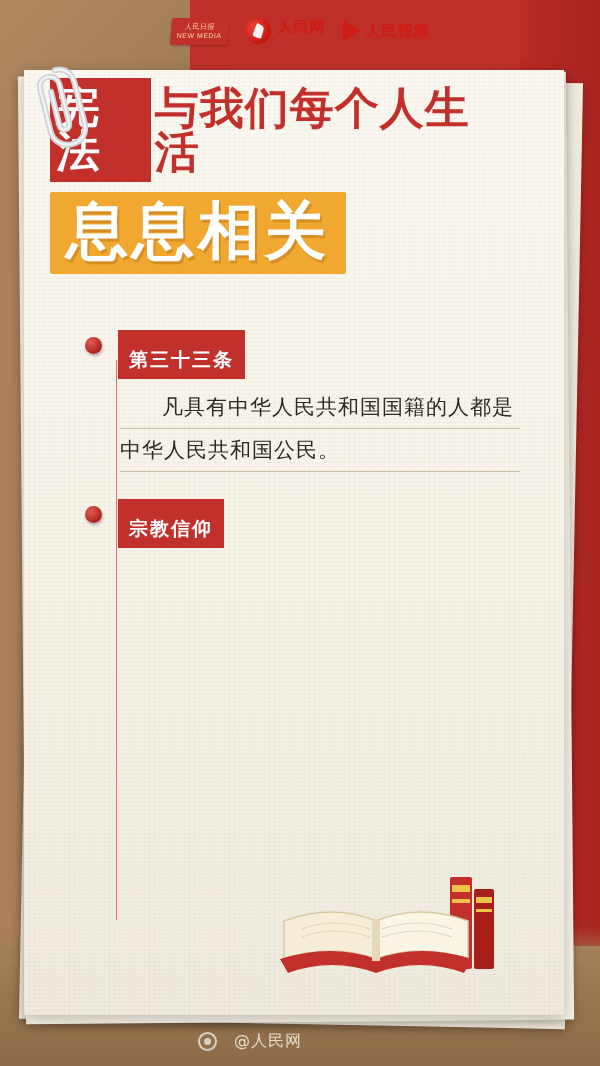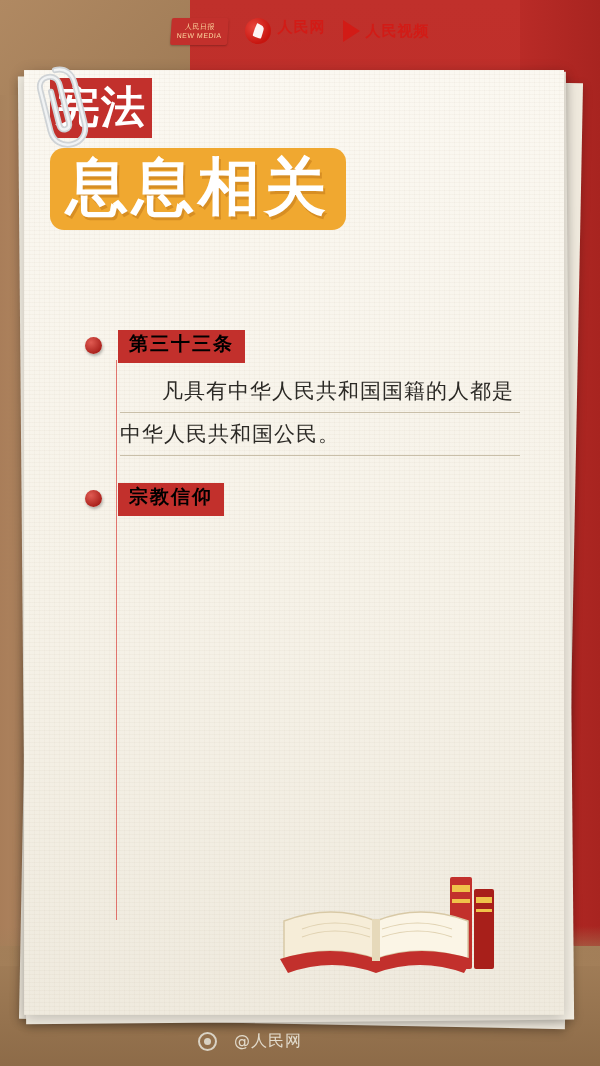--- a/index.html
+++ b/index.html
@@ -209,21 +209,21 @@
     font-size: 44px;
     font-weight: bold;
     line-height: 1;
     letter-spacing: 1px;
     font-family: "DejaVu Sans", sans-serif;
   }
   .hl-row2 {
     background: #f0a830;
     display: inline-block;
     padding: 8px 16px 12px;
-    border-radius: 14px;
+    border-radius: 2px;
   }
   .hl-big {
     color: #fff;
     font-size: 62px;
     font-weight: bold;
     line-height: 1;
     letter-spacing: 4px;
     font-family: "DejaVu Sans", sans-serif;
     text-shadow: 2px 3px 0 rgba(184,110,20,.45);
   }
@@ -240,25 +240,25 @@
     left: 7px; top: 7px;
     width: 17px; height: 17px;
     border-radius: 50%;
     background: radial-gradient(circle at 35% 32%, #e05b52 0%, #a81f1a 75%);
     box-shadow: 1px 2px 3px rgba(0,0,0,.28);
   }
   .art-title {
     display: inline-block;
     margin-left: 40px;
     background: #c2302c;
-    color: #000000;
+    color: #ffffff;
     font-size: 19px;
     font-weight: bold;
     letter-spacing: 2px;
-    padding: 1px 11px 6px;
+    padding: 17px 11px 6px;
     font-family: "DejaVu Sans", sans-serif;
   }
   .art-body {
     margin-left: 42px;
     margin-top: 8px;
     width: 400px;
     color: #2c2a26;
     font-size: 21px;
     line-height: 43px;
     letter-spacing: 1px;
@@ -364,20 +364,21 @@
 <svg class="clip" viewBox="0 0 52 90">
   <path d="M30 8 C41 8 46 16 46 26 L46 66 C46 78 38 84 29 84 C19 84 11 77 11 66 L11 24
            C11 17 15 13 21 13 C27 13 31 17 31 24 L31 62 C31 66 29 68 26 68 C23 68 21 66 21 62 L21 28" fill="none" stroke="#cfd3d6" stroke-width="6" stroke-linecap="round"></path>
   <path d="M30 8 C41 8 46 16 46 26 L46 66 C46 78 38 84 29 84 C19 84 11 77 11 66 L11 24
            C11 17 15 13 21 13 C27 13 31 17 31 24 L31 62 C31 66 29 68 26 68 C23 68 21 66 21 62 L21 28" fill="none" stroke="#f1f3f4" stroke-width="2.5" stroke-linecap="round"></path>
 </svg>
 
 <div class="headline">
   <div class="hl-row1">
     <span class="hl-box">宪法</span>
+    <span class="hl-plain">与我们每个人生活</span>
   </div>
   <div class="hl-row2">
     <span class="hl-big">息息相关</span>
   </div>
 </div>
 
 <div class="articles">
 
   <div class="article">
     <div class="dot"></div>

